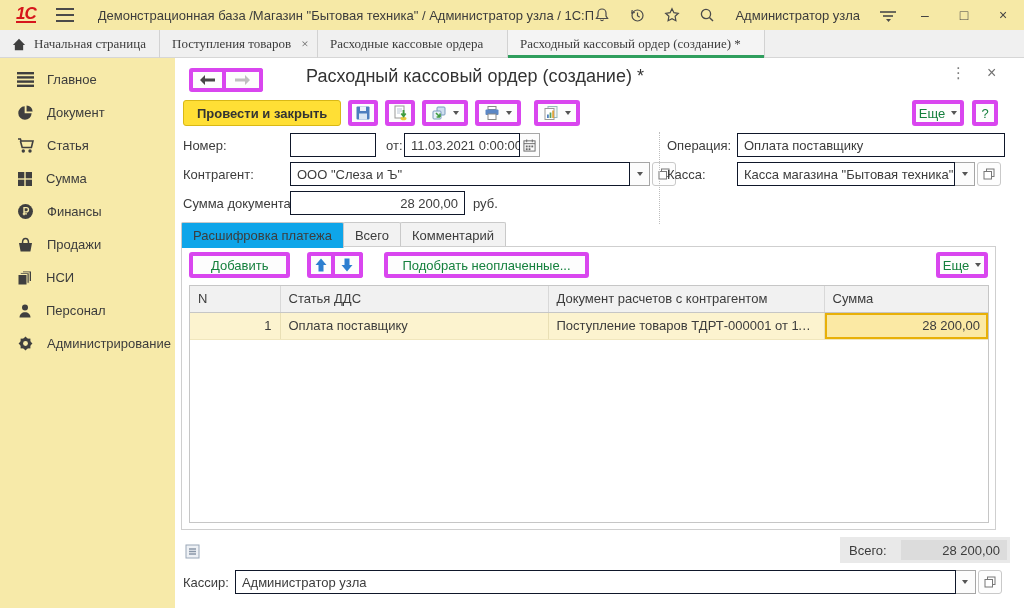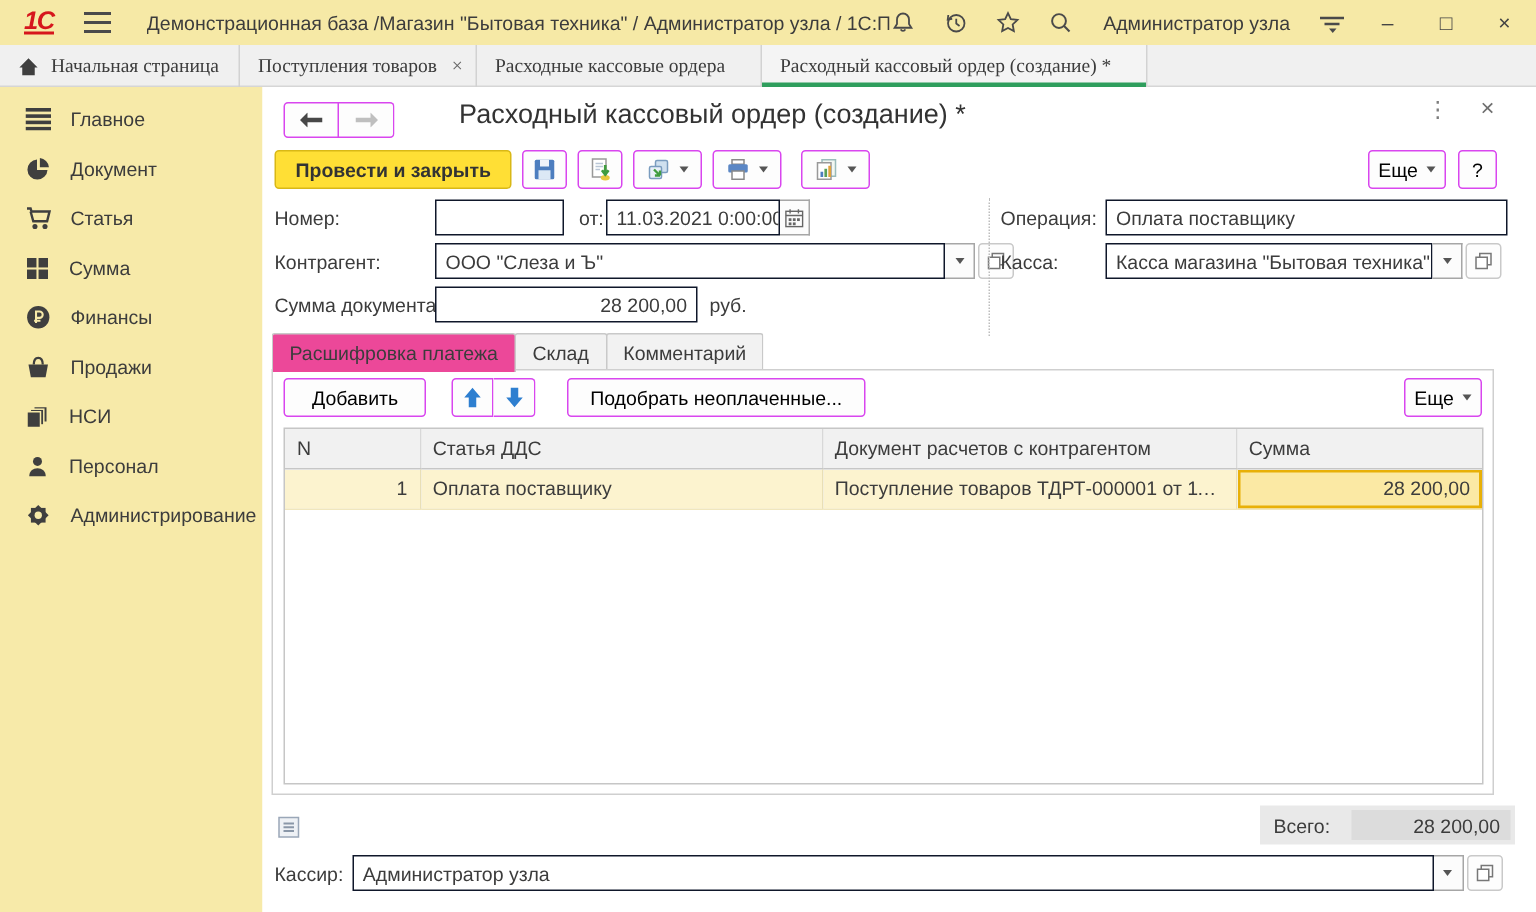--- a/index.html
+++ b/index.html
@@ -29,21 +29,21 @@
 
   
   .sidebar { position:absolute; left:0; top:58px; width:175px; height:550px; background:#f7eaa9; padding-top:5px; }
   .si { display:flex; align-items:center; gap:13px; height:33px; padding-left:17px; cursor:default; }
   .si svg { flex:0 0 auto; }
 
   
   .main { position:absolute; left:175px; top:58px; width:849px; height:550px; background:#fff; }
   .abs { position:absolute; }
 
-  .btn { background:#fdfdfd; border:1px solid #d946ef; border-radius:3px; color:#000000;
+  .btn { background:#fdfdfd; border:4px solid #d946ef; border-radius:3px; color:#15803d;
     display:inline-flex; align-items:center; justify-content:center; gap:6px; font-size:13px; cursor:default; }
   .navpair { left:14px; top:10px; display:flex; }
   .navpair .btn { width:37px; height:24px; }
   .navpair .btn:first-child { border-radius:3px 0 0 3px; }
   .navpair .btn:last-child { border-radius:0 3px 3px 0; border-left:none; }
 
   .doc-title { left:110px; top:8px; width:380px; text-align:center; font-size:18px; color:#333; white-space:nowrap; }
   .kebab { left:776px; top:6px; color:#7d7d7d; font-size:15px; }
   .doc-close { left:812px; top:6px; color:#707070; font-size:16px; }
 
@@ -63,21 +63,21 @@
   .in-btn { width:20px; height:24px; border:1px solid #a6a6a6; border-left:none; background:#fcfcfc;
     display:flex; align-items:center; justify-content:center; }
   .open-btn { width:24px; height:24px; border:1px solid #c9c9c9; border-radius:3px; margin-left:2px;
     background:#fdfdfd; display:flex; align-items:center; justify-content:center; }
   .vsep { left:484px; top:74px; height:92px; border-left:1px dotted #bdbdbd; width:0; }
 
   
   .dtabs { left:6px; top:164px; display:flex; height:25px; }
   .dtab { padding:0 11px; display:flex; align-items:center; border:1px solid #c9c9c9; border-bottom:none;
     background:#f2f2f2; margin-right:-1px; border-radius:2px 2px 0 0; }
-  .dtab.active { background:#ec4899; position:relative; z-index:2; height:26px; }
+  .dtab.active { background:#0ea5e9; position:relative; z-index:2; height:26px; }
 
   .group { left:6px; top:188px; width:815px; height:284px; border:1px solid #cfcfcf; background:#fff; }
   .tbl-toolbar { position:absolute; left:7px; top:5px; right:7px; height:26px; display:flex; align-items:center; }
   .btn-add { height:26px; padding:0 18px; }
   .updown { display:flex; margin-left:17px; }
   .updown .btn { width:28px; height:26px; }
   .updown .btn:first-child { border-radius:3px 0 0 3px; }
   .updown .btn:last-child { border-radius:0 3px 3px 0; border-left:none; }
   .btn-pick { height:26px; padding:0 14px; margin-left:21px; }
   .more-tbl { margin-left:auto; width:52px; height:26px; }
@@ -383,21 +383,21 @@
     </div>
 
     <div class="abs lbl" style="left:8px; top:133px;">Сумма документа:</div>
     <div class="abs input" style="left:115px; top:133px; width:175px; justify-content:flex-end;">28 200,00</div>
     <div class="abs lbl" style="left:298px; top:133px;">руб.</div>
 
     <div class="abs vsep"></div>
 
     <div class="abs dtabs">
       <span class="dtab active">Расшифровка платежа</span>
-      <span class="dtab">Склад</span>
+      <span class="dtab">Всего</span>
       <span class="dtab">Комментарий</span>
     </div>
 
     <div class="abs group">
       <div class="tbl-toolbar">
         <span class="btn btn-add">Добавить</span>
         <span class="updown">
           <span class="btn">
             <svg width="12" height="14" viewBox="0 0 12 14">
                 <path d="M6 0.5l5.5 6.5H8.5v6.5h-5V7H0.5z" fill="#2e7fd0"></path>

